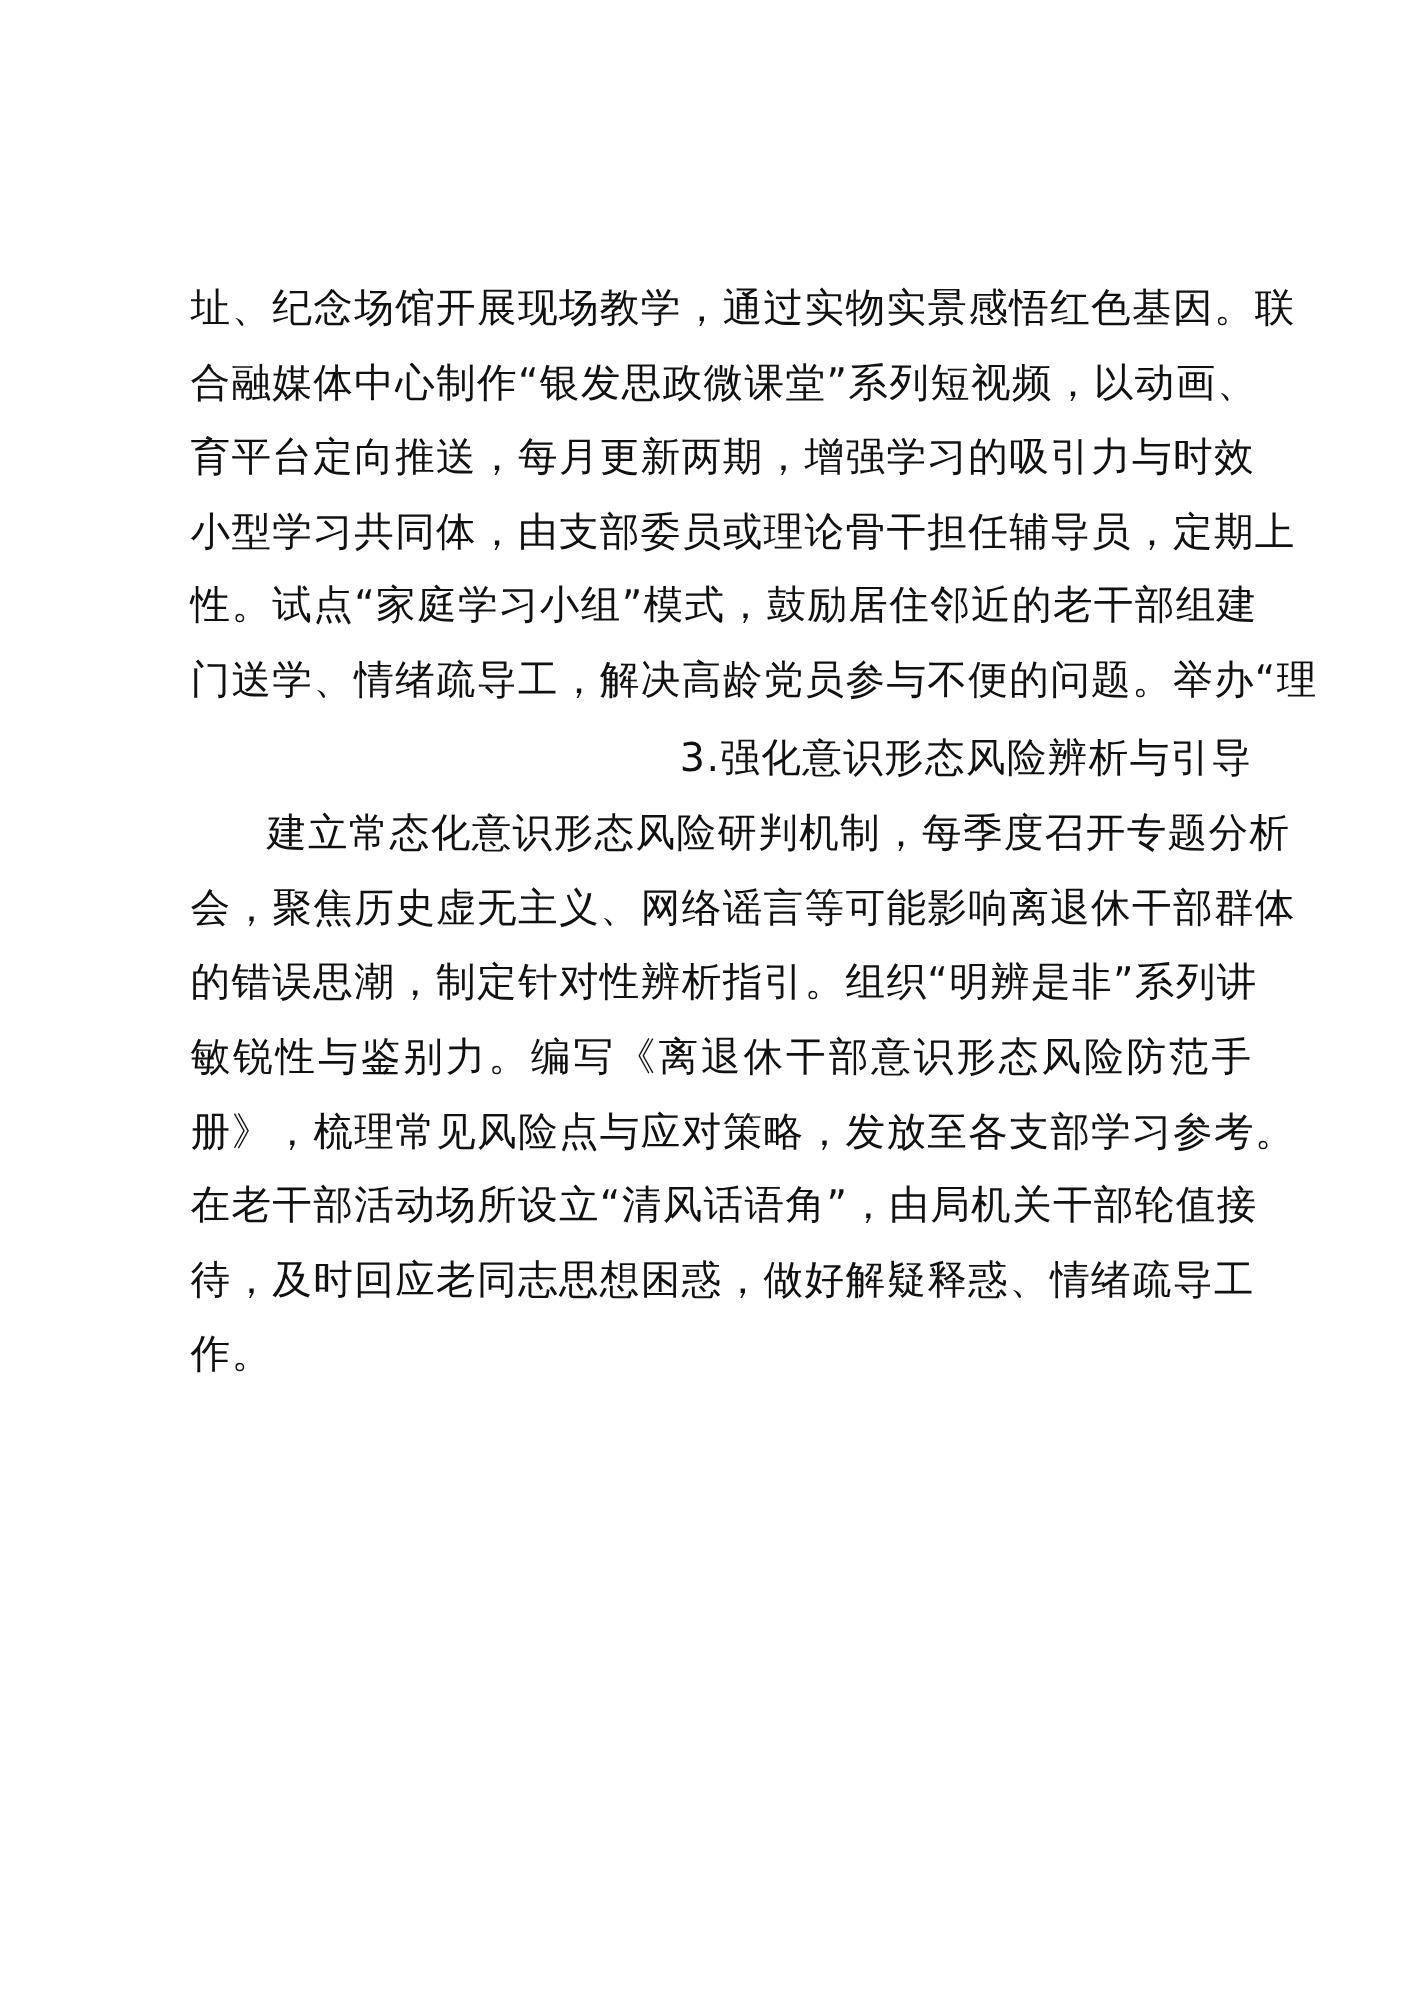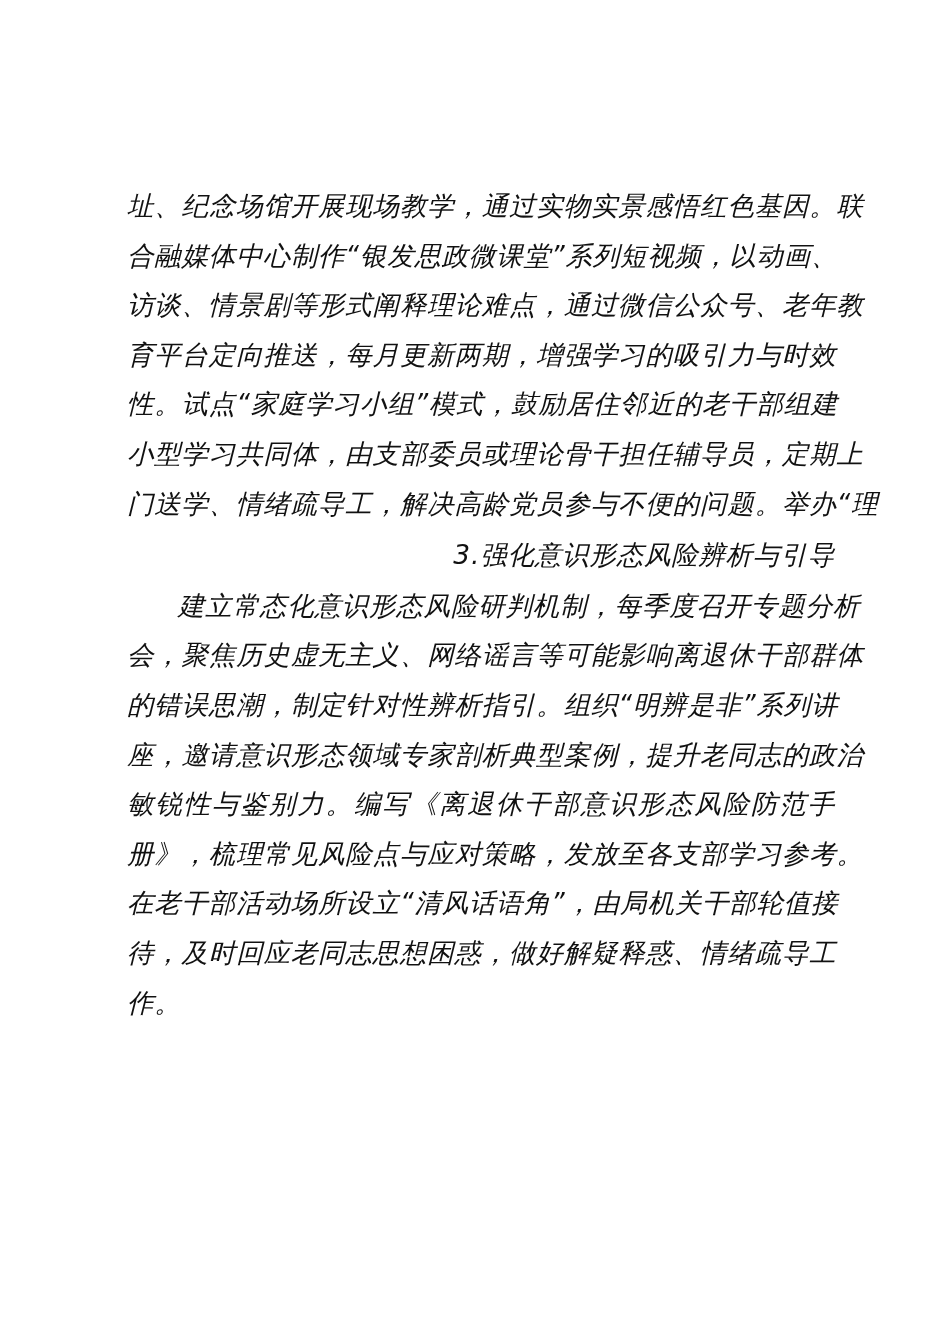--- a/index.html
+++ b/index.html
@@ -20,53 +20,50 @@
     left: 127px;
     top: 181px;
     width: 708px;
   }
   .line {
     height: 49.6px;
     line-height: 49.6px;
     font-size: 26.4px;
     white-space: nowrap;
     letter-spacing: 0.9px;
-    font-style: italic;
   }
   .indent {
     padding-left: 51px;
     text-align: right;
   }
   .justify {
     text-align: justify;
     text-align-last: justify;
   }
 </style>
 </head>
 <body>
 
 <div class="page">
 
   <div>
     <div class="line justify">址、纪念场馆开展现场教学，通过实物实景感悟红色基因。联</div>
     <div class="line justify">合融媒体中心制作“银发思政微课堂”系列短视频，以动画、</div>
-    <div class="line justify">访谈、情景剧等形式阐释理论难点，通过微信公众号、老年教</div>
     <div class="line justify">育平台定向推送，每月更新两期，增强学习的吸引力与时效</div>
+    <div class="line justify">小型学习共同体，由支部委员或理论骨干担任辅导员，定期上</div>
     <div class="line justify">性。试点“家庭学习小组”模式，鼓励居住邻近的老干部组建</div>
-    <div class="line justify">小型学习共同体，由支部委员或理论骨干担任辅导员，定期上</div>
     <div class="line justify">门送学、情绪疏导工，解决高龄党员参与不便的问题。举办“理</div>
   </div>
 
   <div class="line indent" style="margin-top:2px;">3.强化意识形态风险辨析与引导</div>
 
   <div style="margin-top:1px;">
     <div class="line indent justify">建立常态化意识形态风险研判机制，每季度召开专题分析</div>
     <div class="line justify">会，聚焦历史虚无主义、网络谣言等可能影响离退休干部群体</div>
     <div class="line justify">的错误思潮，制定针对性辨析指引。组织“明辨是非”系列讲</div>
-    <div class="line justify">座，邀请意识形态领域专家剖析典型案例，提升老同志的政治</div>
     <div class="line justify">敏锐性与鉴别力。编写《离退休干部意识形态风险防范手</div>
     <div class="line justify">册》，梳理常见风险点与应对策略，发放至各支部学习参考。</div>
     <div class="line justify">在老干部活动场所设立“清风话语角”，由局机关干部轮值接</div>
     <div class="line justify">待，及时回应老同志思想困惑，做好解疑释惑、情绪疏导工</div>
     <div class="line">作。</div>
   </div>
 
 
 </div>
 

